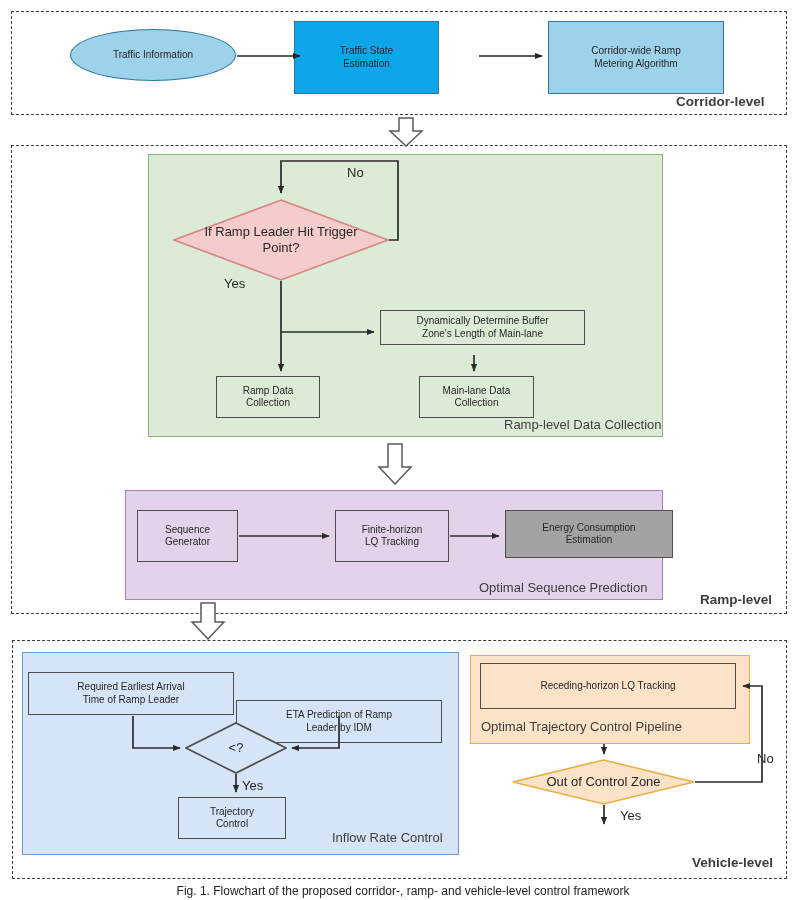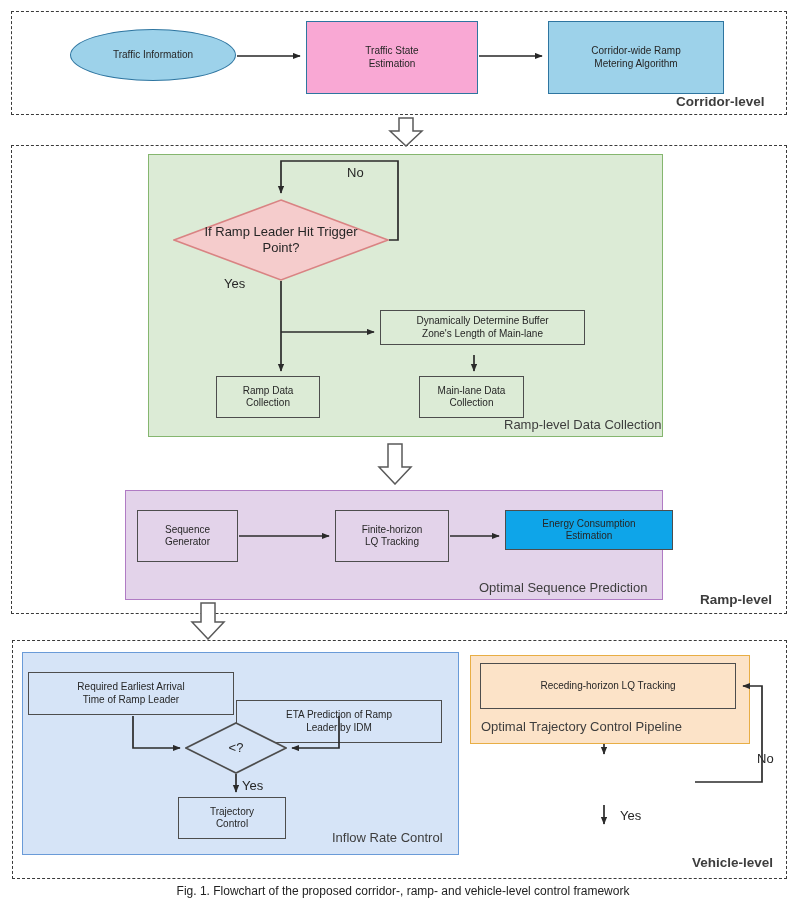--- a/index.html
+++ b/index.html
@@ -36,21 +36,21 @@
 </head>
 <body>
 
 <div id="stage">
 
   <div class="dashed-zone" style="left:11px;top:11px;width:776px;height:104px;"></div>
   <div class="zone-label" style="left:676px;top:94px;">Corridor-level</div>
 
   <div class="node ellipse" style="left:70px;top:29px;width:166px;height:52px;background:#9DD2EA;border:1.5px solid #2E75A0;white-space:pre-line;">Traffic Information</div>
 
-  <div class="node" style="left:306px;top:21px;width:172px;height:73px;background:#f9a8d4;border:1.5px solid #2E75A0;white-space:pre-line;">Traffic State
+  <div class="node" style="left:294px;top:21px;width:145px;height:73px;background:#0ea5e9;border:1.5px solid #2E75A0;white-space:pre-line;">Traffic State
 Estimation</div>
 
   <div class="node" style="left:548px;top:21px;width:176px;height:73px;background:#9DD2EA;border:1.5px solid #2E75A0;white-space:pre-line;">Corridor-wide Ramp
 Metering Algorithm</div>
 
   <div class="dashed-zone" style="left:11px;top:145px;width:776px;height:469px;"></div>
   <div class="zone-label" style="left:700px;top:592px;">Ramp-level</div>
 
   <div class="panel" style="left:148px;top:154px;width:515px;height:283px;background:#DCEBD6;border:1.3px solid #85B66F;"></div>
   <div class="panel-label" style="left:504px;top:417px;">Ramp-level Data Collection</div>
@@ -62,36 +62,36 @@
     <div class="diamond-label" style="white-space:pre-line;">If Ramp Leader Hit Trigger
 Point?</div>
   </div>
 
   <div class="node" style="left:380px;top:310px;width:205px;height:35px;background:#DCEBD6;border:1.5px solid #4D4D4D;white-space:pre-line;">Dynamically Determine Buffer
 Zone's Length of Main-lane</div>
 
   <div class="node" style="left:216px;top:376px;width:104px;height:42px;background:#DCEBD6;border:1.5px solid #4D4D4D;white-space:pre-line;">Ramp Data
 Collection</div>
 
-  <div class="node" style="left:419px;top:376px;width:105px;height:42px;background:#DCEBD6;border:1.5px solid #4D4D4D;white-space:pre-line;">Main-lane Data
+  <div class="node" style="left:419px;top:376px;width:115px;height:42px;background:#DCEBD6;border:1.5px solid #4D4D4D;white-space:pre-line;">Main-lane Data
 Collection</div>
 
   <div class="edge-label onGreen" style="left:345px;top:165px;">No</div>
   <div class="edge-label onGreen" style="left:222px;top:276px;">Yes</div>
 
   <div class="panel" style="left:125px;top:490px;width:538px;height:110px;background:#E3D3EA;border:1.3px solid #B07BC4;"></div>
   <div class="panel-label" style="left:479px;top:580px;">Optimal Sequence Prediction</div>
 
   <div class="node" style="left:335px;top:510px;width:114px;height:52px;background:#E3D3EA;border:1.5px solid #4D4D4D;white-space:pre-line;">Finite-horizon
 LQ Tracking</div>
 
   <div class="node" style="left:137px;top:510px;width:101px;height:52px;background:#E3D3EA;border:1.5px solid #4D4D4D;white-space:pre-line;">Sequence
 Generator</div>
 
-  <div class="node" style="left:505px;top:510px;width:168px;height:40px;background:#0ea5e9;border:1.5px solid #4D4D4D;white-space:pre-line;">Energy Consumption
+  <div class="node" style="left:505px;top:510px;width:168px;height:48px;background:#a3a3a3;border:1.5px solid #4D4D4D;white-space:pre-line;">Energy Consumption
 Estimation</div>
 
   <div class="dashed-zone" style="left:12px;top:640px;width:775px;height:239px;"></div>
   <div class="zone-label" style="left:692px;top:855px;">Vehicle-level</div>
 
   <div class="panel" style="left:22px;top:652px;width:437px;height:203px;background:#D6E4F7;border:1.3px solid #6A9BD8;"></div>
   <div class="panel-label" style="left:332px;top:830px;">Inflow Rate Control</div>
 
   <div class="node" style="left:28px;top:672px;width:206px;height:43px;background:#D6E4F7;border:1.7px solid #4D4D4D;white-space:pre-line;">Required Earliest Arrival
 Time of Ramp Leader</div>
@@ -109,20 +109,26 @@
   <div class="node" style="left:178px;top:797px;width:108px;height:42px;background:#D6E4F7;border:1.7px solid #4D4D4D;white-space:pre-line;">Trajectory
 Control</div>
 
   <div class="edge-label" style="left:240px;top:778px;background:#D6E4F7;">Yes</div>
 
   <div class="panel" style="left:470px;top:655px;width:280px;height:89px;background:#FCE3C8;border:1.6px solid #E8AE45;"></div>
   <div class="panel-label" style="left:481px;top:719px;">Optimal Trajectory Control Pipeline</div>
 
   <div class="node" style="left:480px;top:663px;width:256px;height:46px;background:#FCE3C8;border:1.7px solid #4D4D4D;">Receding-horizon LQ Tracking</div>
 
+  <div class="diamond-wrap" style="left:512px;top:759px;width:183px;height:46px;">
+    <svg width="183" height="46" viewBox="0 0 183 46">
+      <polygon points="91.5,1 182,23 91.5,45 1,23" fill="#FCE3C8" stroke="#E8AE45" stroke-width="1.6"></polygon>
+    </svg>
+    <div class="diamond-label">Out of Control Zone</div>
+  </div>
 
 
   <div class="edge-label plain" style="left:755px;top:751px;">No</div>
   <div class="edge-label plain" style="left:618px;top:808px;">Yes</div>
 
   <svg class="edge">
     <defs>
       <marker id="ah" markerWidth="9" markerHeight="9" refX="7.2" refY="3.2" orient="auto" markerUnits="userSpaceOnUse">
         <path d="M0,0 L8,3.2 L0,6.4 z" fill="#262626"></path>
       </marker>

